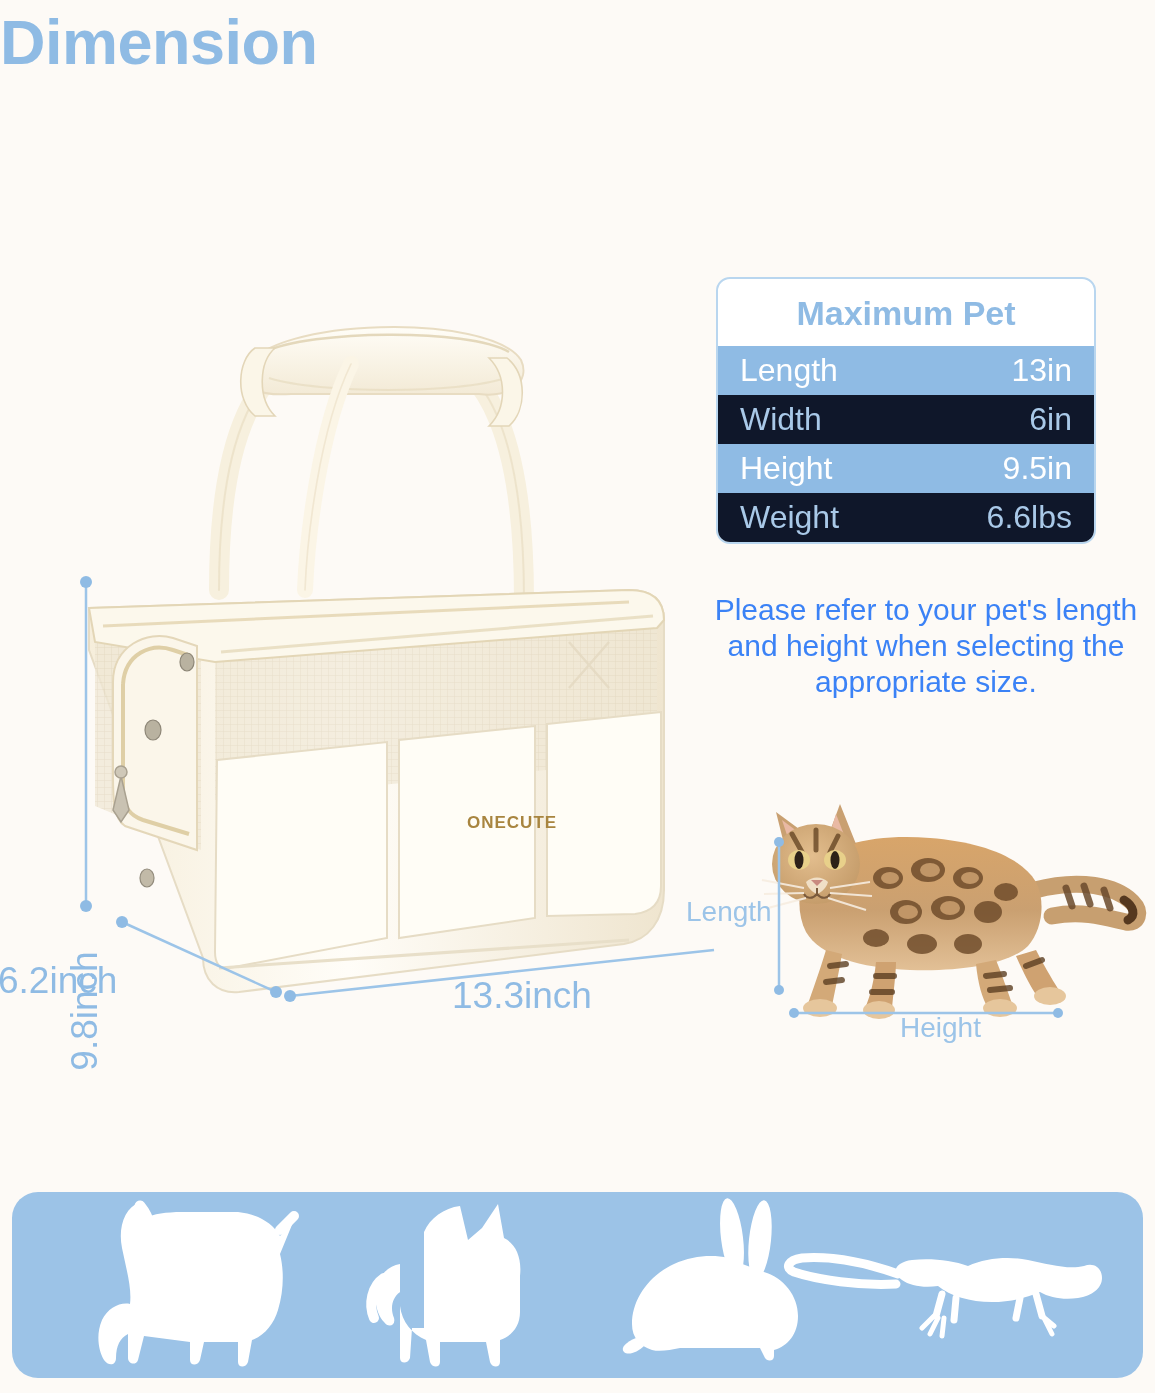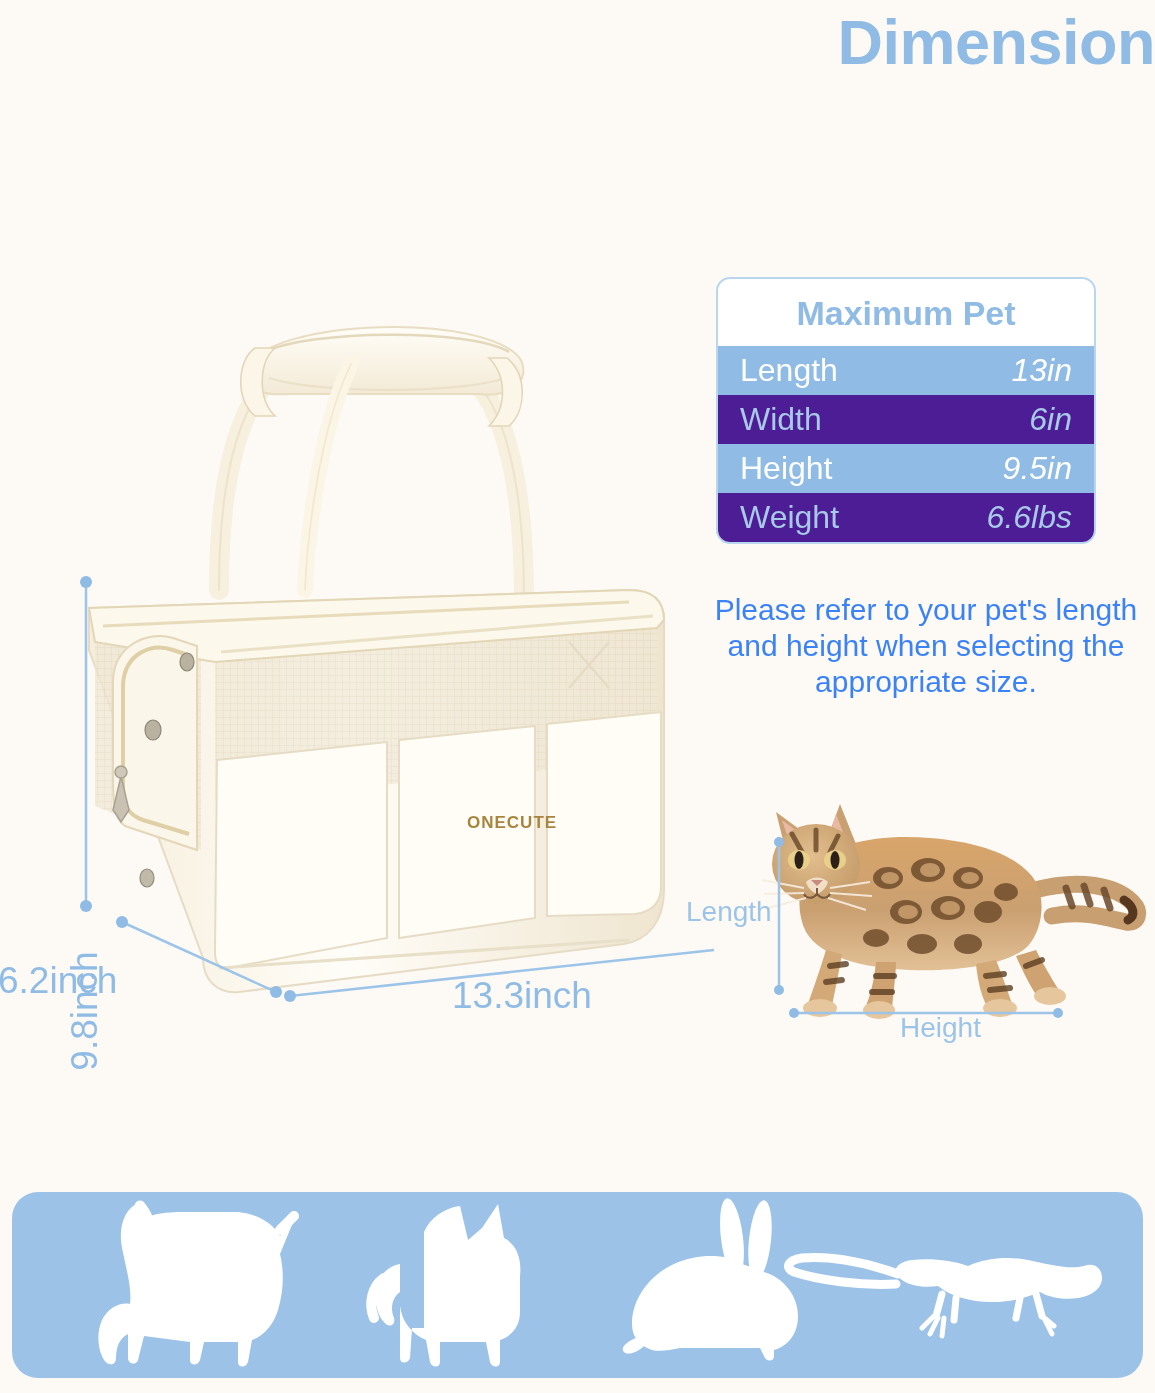--- a/index.html
+++ b/index.html
@@ -7,21 +7,21 @@
     width: 1155px; height: 1393px;
     background: #fdfaf6;
     font-family: "Liberation Sans", sans-serif;
     overflow: hidden;
   }
   .page { position: relative; width: 1155px; height: 1393px; background: #fdfaf6; }
 
   
   .title {
     position: absolute; top: 6px; left: 0; width: 100%;
-    text-align: right;
+    text-align: left;
     font-size: 63px; font-weight: 700; letter-spacing: -0.5px;
     color: #8fbbe4;
   }
   .subtitle {
     position: absolute; top: 108px; left: 0; width: 100%;
     text-align: center;
     font-size: 43px; font-weight: 400;
     color: #8fbbe4;
   }
 
@@ -47,23 +47,23 @@
   .spec-title {
     text-align: center; color: #8fbbe4;
     font-size: 34px; font-weight: 700; line-height: 1.08;
     padding: 16px 14px 14px 14px;
   }
   .spec-row {
     display: flex; align-items: center; justify-content: space-between;
     padding: 6px 22px; font-size: 32px; font-weight: 400;
   }
   .spec-row.odd { background: #8fbbe4; color: #ffffff; }
-  .spec-row.even { background: #4c1d95; color: #a9c9e8; }
+  .spec-row.even { background: #0f172a; color: #a9c9e8; }
   .spec-row .k { text-align: left; }
-  .spec-row .v { text-align: right; font-style: italic; }
+  .spec-row .v { text-align: right; }
 
   .spec-note {
     position: absolute; left: 700px; top: 592px; width: 452px;
     text-align: center; color: #3b82f6;
     font-size: 30px; line-height: 1.2;
   }
 
   
   .cat-wrap { position: absolute; left: 680px; top: 760px; width: 475px; height: 300px; }
   .cat-svg { display: block; width: 100%; height: 100%; }

